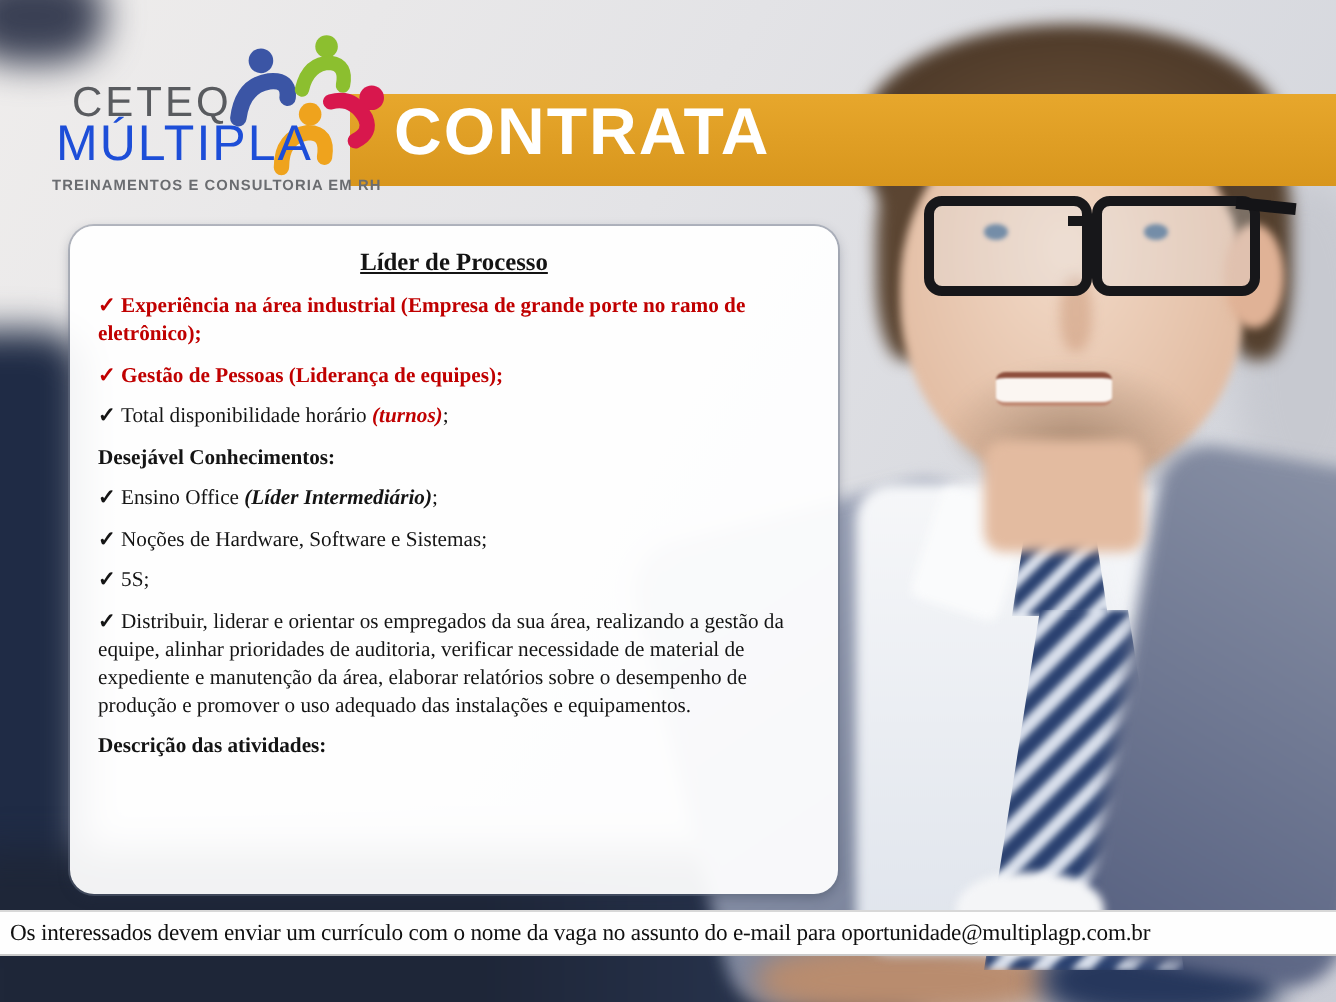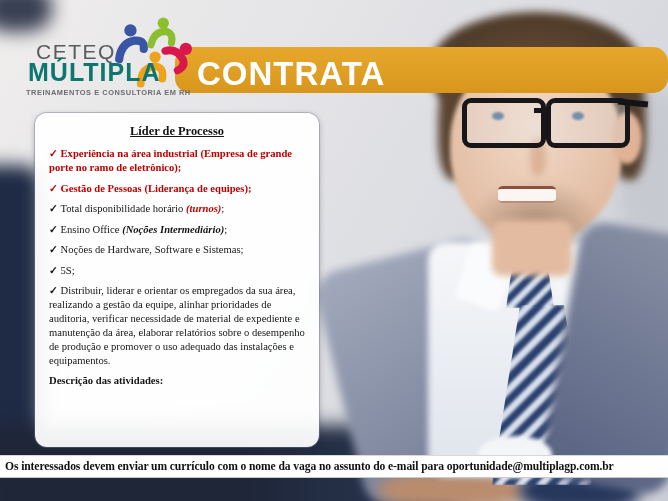--- a/index.html
+++ b/index.html
@@ -44,50 +44,50 @@
   .temple-r{left:618px;top:100px;width:30px;height:6px;background:#141417;transform:rotate(6deg);}
   .eye{position:absolute;top:112px;width:12px;height:8px;background:#4A6A8C;border-radius:50%;filter:blur(1px);}
   .eye-l{left:492px;} .eye-r{left:572px;}
   
   .hand-blob{left:378px;top:470px;width:150px;height:40px;background:#B98C6E;filter:blur(7px);border-radius:45%;z-index:2;}
   .sleeve-blob{left:520px;top:468px;width:120px;height:44px;background:#26375C;filter:blur(7px);border-radius:40%;z-index:3;}
   .cup{left:478px;top:436px;width:74px;height:42px;background:#F4F5F7;border-radius:45%;filter:blur(2px);z-index:7;}
 
   
   .banner{left:175px;top:47px;width:493px;height:46px;z-index:10;
-    background:linear-gradient(180deg,#E7A72C,#D8961D);display:flex;align-items:flex-end;border-radius:15px;}
+    background:linear-gradient(180deg,#E7A72C,#D8961D);display:flex;align-items:flex-start;}
   .banner-label{color:#FFFFFF;font-weight:bold;font-size:33px;letter-spacing:1px;padding-left:22px;
     font-family:"Liberation Sans",sans-serif;}
 
   
   .logo{left:18px;top:12px;width:180px;height:96px;z-index:30;}
   .logo-line1{position:absolute;left:18px;top:28px;font-size:21px;font-weight:normal;color:#595B5F;letter-spacing:1.5px;}
-  .logo-line2{position:absolute;left:10px;top:46px;font-size:25px;font-weight:bold;color:#0f766e;letter-spacing:1px;}
+  .logo-line2{position:absolute;left:10px;top:46px;font-size:25px;font-weight:normal;color:#1d4ed8;letter-spacing:1px;}
   .logo-tagline{position:absolute;left:8px;top:76px;font-size:7.4px;font-weight:bold;color:#6A6C70;letter-spacing:.55px;white-space:nowrap;}
   .logo-figures{position:absolute;left:84px;top:2px;}
 
   
-  .card{left:35px;top:113px;width:284px;height:334px;z-index:40;
+  .card{left:35px;top:113px;width:384px;height:334px;z-index:40;
     background:rgba(255,255,255,.94);border-radius:12px;
     box-shadow:0 0 0 1px rgba(110,120,140,.4),0 2px 6px rgba(40,50,70,.35);
     padding:10px 14px;box-sizing:border-box;
     font-family:"Liberation Serif",serif;font-size:10.6px;color:#141414;line-height:1.32;}
   .card-title{text-align:center;font-weight:bold;text-decoration:underline;font-size:12.4px;margin-bottom:8px;}
   .card-item{margin-bottom:6.5px;}
   .card-heading{font-weight:bold;}
   .style-red-bold{color:#C00000;font-weight:bold;}
   .em-red-bold-italic{color:#C00000;font-weight:bold;font-style:italic;}
   .em-bold-italic{font-weight:bold;font-style:italic;}
   .check{font-weight:bold;}
 
   
   .footer-bar{left:0;top:455px;width:668px;height:23px;background:#FEFEFE;z-index:40;
     border-top:1px solid #D8D8D8;border-bottom:1px solid #C9C9C9;box-sizing:border-box;
     display:flex;align-items:center;}
-  .footer-text{font-family:"Liberation Serif",serif;font-weight:bold;font-size:11.6px;color:#101010;
+  .footer-text{font-family:"Liberation Serif",serif;font-weight:normal;font-size:11.6px;color:#101010;
     padding-left:5px;white-space:nowrap;letter-spacing:-0.1px;}
 </style>
 </head>
 <body>
 
 <div class="stage">
 
   <div class="abs photo-base"></div>
   <div class="blob tl-dark"></div>
   <div class="blob left-dark"></div>
@@ -150,21 +150,22 @@
     <div class="logo-line2">MÚLTIPLA</div>
     <div class="logo-tagline">TREINAMENTOS E CONSULTORIA EM RH</div>
   </div>
 
   <div class="abs card">
     <div class="card-title">Líder de Processo</div>
     <div>
         <div class="card-item card-line style-red-bold"><span class="check">✓ </span><span>Experiência na área industrial (Empresa de grande porte no ramo de eletrônico);</span></div>
         <div class="card-item card-line style-red-bold"><span class="check">✓ </span><span>Gestão de Pessoas (Liderança de equipes);</span></div>
         <div class="card-item card-line"><span class="check">✓ </span><span>Total disponibilidade horário </span><span class="em-red-bold-italic">(turnos)</span><span>;</span></div>
-        <div class="card-item card-line"><span class="check">✓ </span><span>Ensino Office </span><span class="em-bold-italic">(Noções Intermediário)</span><span>;</span></div>
+        <div class="card-item card-heading"><span>Desejável Conhecimentos:</span></div>
+        <div class="card-item card-line"><span class="check">✓ </span><span>Ensino Office </span><span class="em-bold-italic">(Líder Intermediário)</span><span>;</span></div>
         <div class="card-item card-line"><span class="check">✓ </span><span>Noções de Hardware, Software e Sistemas;</span></div>
         <div class="card-item card-line"><span class="check">✓ </span><span>5S;</span></div>
         <div class="card-item card-line"><span class="check">✓ </span><span>Distribuir, liderar e orientar os empregados da sua área, realizando a gestão da equipe, alinhar prioridades de auditoria, verificar necessidade de material de expediente e manutenção da área, elaborar relatórios sobre o desempenho de produção e promover o uso adequado das instalações e equipamentos.</span></div>
         <div class="card-item card-heading"><span>Descrição das atividades:</span></div>
       </div>
   </div>
 
   <div class="abs footer-bar">
     <span class="footer-text">Os interessados devem enviar um currículo com o nome da vaga no assunto do e-mail para oportunidade@multiplagp.com.br</span>
   </div>

